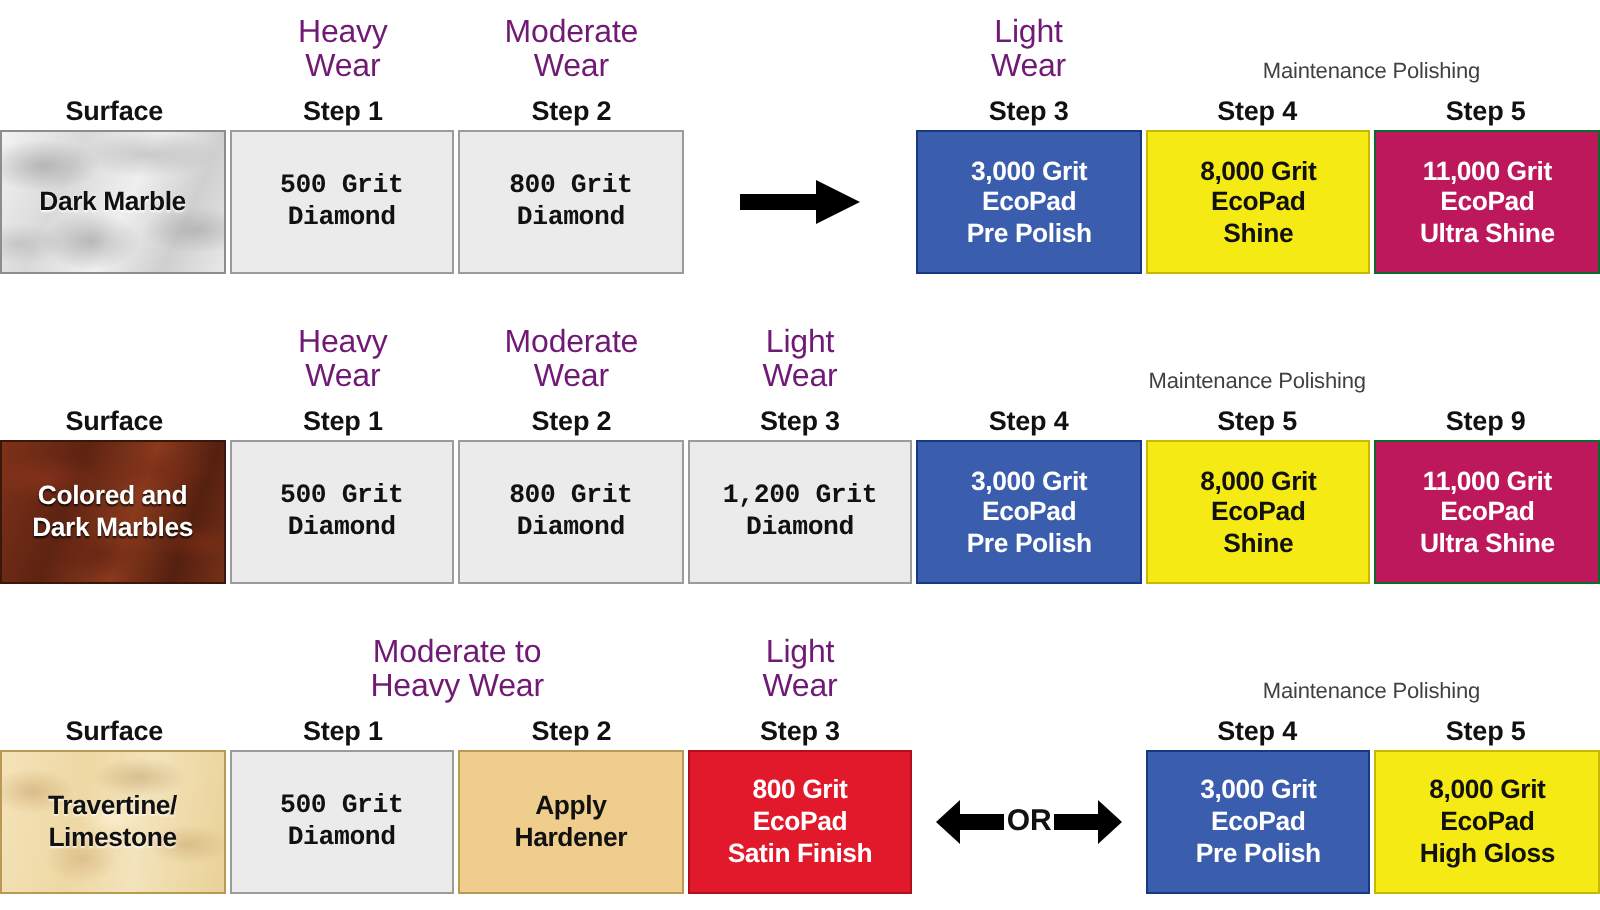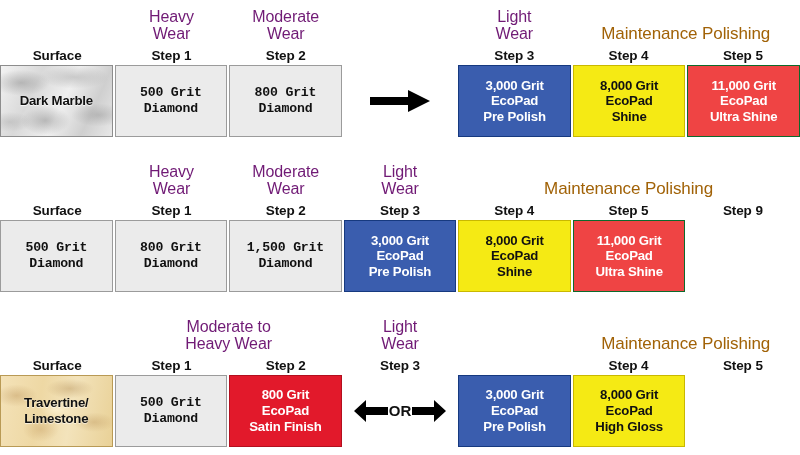--- a/index.html
+++ b/index.html
@@ -21,21 +21,21 @@
   .wear-txt{
     font-size:16px;font-weight:400;color:#701a75;
     letter-spacing:-0.1px;white-space:pre-line;
     padding-bottom:1px;
   }
   .step-txt{
     font-size:13.5px;font-weight:bold;color:#111;
     letter-spacing:-0.1px;padding-bottom:2px;
   }
   .maint-txt{
-    font-size:17px;font-weight:400;color:#a16207;
+    font-size:11px;font-weight:400;color:#404040;
     letter-spacing:-0.1px;padding-bottom:1px;
   }
   .cells{
     display:grid;grid-template-columns:repeat(7,1fr);
     height:72px;gap:2px;padding:0 0 0 0;
   }
   .cell{
     position:relative;
     display:flex;align-items:center;justify-content:center;
     text-align:center;
@@ -44,21 +44,21 @@
     line-height:1.18;
     letter-spacing:-0.2px;
     white-space:pre-line;
     box-sizing:border-box;
     overflow:hidden;
   }
   .cell.plain{background:#ffffff;border:none;}
   .cell.grit{background:#ebebeb;border:1.5px solid #9b9b9b;color:#111;font-family:Liberation Mono, monospace;}
   .cell.blue{background:#3a5dae;border:1.5px solid #16397f;color:#ffffff;}
   .cell.yellow{background:#f5ea14;border:1.5px solid #c9b800;color:#111;}
-  .cell.green{background:#ef4444;border:1.5px solid #0c6a2c;color:#ffffff;}
+  .cell.green{background:#be185d;border:1.5px solid #0c6a2c;color:#ffffff;}
   .cell.red{background:#e2192b;border:1.5px solid #b30f1e;color:#ffffff;}
   .cell.tan{background:#eecd8d;border:1.5px solid #b99a55;color:#111;}
   .cell.travertine{
     border:1.5px solid #b99a55;color:#111;
     background:
       radial-gradient(ellipse 30px 16px at 14% 28%, rgba(190,150,92,.45), rgba(190,150,92,0) 70%),
       radial-gradient(ellipse 34px 14px at 62% 18%, rgba(176,138,80,.40), rgba(176,138,80,0) 70%),
       radial-gradient(ellipse 26px 18px at 36% 76%, rgba(200,162,104,.45), rgba(200,162,104,0) 70%),
       radial-gradient(ellipse 30px 14px at 84% 66%, rgba(186,146,86,.38), rgba(186,146,86,0) 70%),
       radial-gradient(ellipse 22px 12px at 50% 48%, rgba(255,244,214,.7), rgba(255,244,214,0) 70%),
@@ -216,25 +216,27 @@
         </div>
       <div class="hdr-cell">
           <div class="step-txt">Step 5</div>
         </div>
       <div class="hdr-cell">
           <div class="step-txt">Step 9</div>
         </div>
     </div>
 
     <div class="cells">
+      <div class="cell darkmarble"><span>Colored and
+Dark Marbles</span></div>
       <div class="cell grit"><span>500 Grit
 Diamond</span></div>
       <div class="cell grit"><span>800 Grit
 Diamond</span></div>
-      <div class="cell grit"><span>1,500 Grit
+      <div class="cell grit"><span>1,200 Grit
 Diamond</span></div>
       <div class="cell blue"><span>3,000 Grit
 EcoPad
 Pre Polish</span></div>
       <div class="cell yellow"><span>8,000 Grit
 EcoPad
 Shine</span></div>
       <div class="cell green"><span>11,000 Grit
 EcoPad
 Ultra Shine</span></div>
@@ -287,20 +289,22 @@
       <div class="hdr-cell">
           <div class="step-txt">Step 5</div>
         </div>
     </div>
 
     <div class="cells">
       <div class="cell travertine"><span>Travertine/
 Limestone</span></div>
       <div class="cell grit"><span>500 Grit
 Diamond</span></div>
+      <div class="cell tan"><span>Apply
+Hardener</span></div>
       <div class="cell red"><span>800 Grit
 EcoPad
 Satin Finish</span></div>
       <div class="cell plain or-cell">
         <svg width="34" height="24" viewBox="0 0 34 24" aria-hidden="true">
           <path d="M34 8 H12 V1 L0 12 L12 23 V16 H34 Z" fill="#000000"></path>
         </svg>
         <span class="or-text">OR</span>
         <svg width="34" height="24" viewBox="0 0 34 24" aria-hidden="true">
           <path d="M0 8 H22 V1 L34 12 L22 23 V16 H0 Z" fill="#000000"></path>

